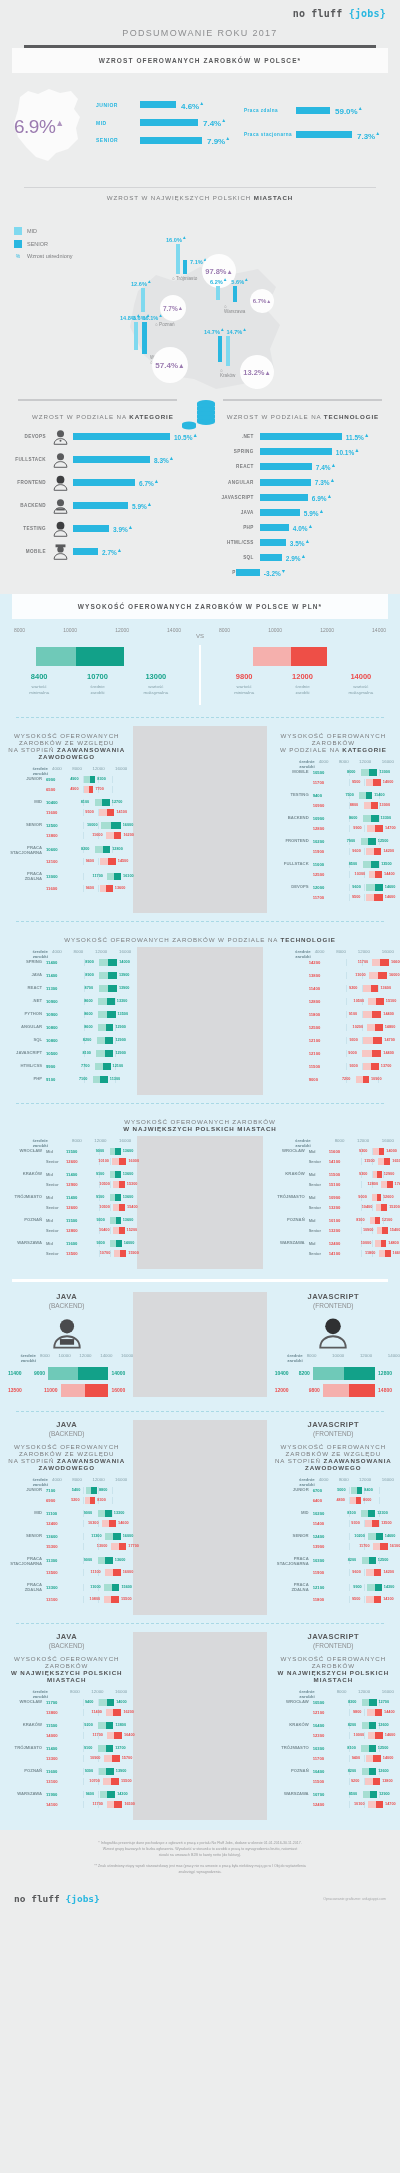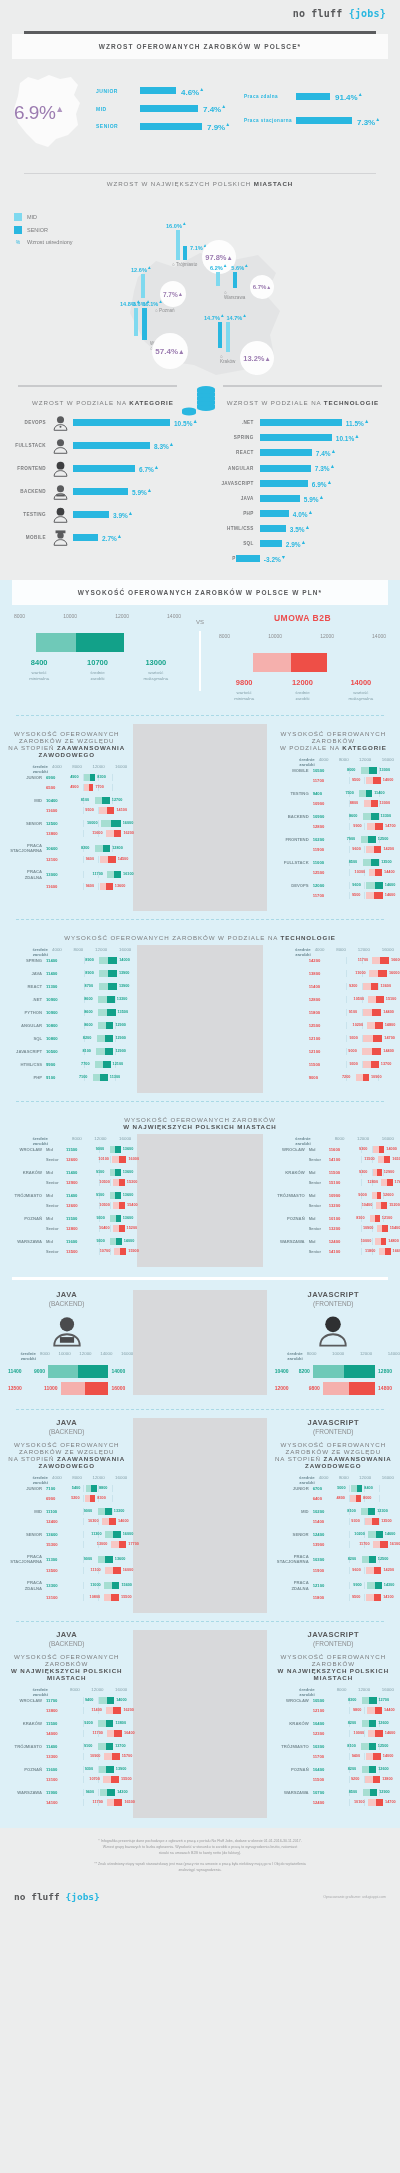--- a/index.html
+++ b/index.html
@@ -156,20 +156,21 @@
   .footer .fr { font-size:3.6px; color:#a8a9ab; }
 </style>
 </head>
 <body>
 
 <div class="page">
 
   <div class="brand">
     <span>no fluff </span><span class="jobs">{jobs}</span>
   </div>
+  <div class="subtitle">PODSUMOWANIE ROKU 2017</div>
   <div class="rule"></div>
 
   <div class="band">WZROST OFEROWANYCH ZAROBKÓW W POLSCE*</div>
 
   <div class="growth">
     <div class="poland-map">
       <svg width="80" height="84" viewBox="0 0 80 84">
         <path fill="#fbfbfb" d="M12 14 L20 8 L30 11 L41 6 L52 10 L63 8 L70 16 L66 26 L72 34 L68 45 L70 56 L60 66 L48 70 L40 78 L28 74 L18 64 L10 54 L6 40 L10 27 Z"></path>
       </svg>
       <div class="big-pct">
@@ -190,21 +191,21 @@
       <div class="growth-row">
         <span class="lbl">SENIOR</span>
         <span class="gbar" style="width:62px"></span>
         <span class="val"><span>7.9%</span><sup>▲</sup></span>
       </div>
     </div>
     <div class="bars-col" style="padding-right:8px">
       <div class="growth-row" style="margin-bottom:14px">
         <span class="lbl long">Praca zdalna</span>
         <span class="gbar" style="width:34px"></span>
-        <span class="val"><span>91.4%</span><sup>▲</sup></span>
+        <span class="val"><span>59.0%</span><sup>▲</sup></span>
       </div>
       <div class="growth-row">
         <span class="lbl long">Praca stacjonarna</span>
         <span class="gbar" style="width:56px"></span>
         <span class="val"><span>7.3%</span><sup>▲</sup></span>
       </div>
     </div>
   </div>
 
   <div class="thin-rule" style="margin-top:14px"></div>
@@ -513,21 +514,20 @@
           </div>
         </div>
       </div>
 
       <div style="width:30px;">
         <div class="vs">VS</div>
         <div style="width:2px; height:60px; background:#fff; margin:6px auto 0;"></div>
       </div>
 
       <div style="flex:1">
-        <div class="contract-title red">UMOWA B2B</div>
         <div class="scale" style="margin-top:8px;">
           <span>8000</span>
           <span>10000</span>
           <span>12000</span>
           <span>14000</span>
         </div>
         <div class="rangebar" style="margin:14px 6px 0 38px;">
           <span class="lo r" style="width:38px"></span>
           <span class="hi r" style="width:36px"></span>
         </div>

